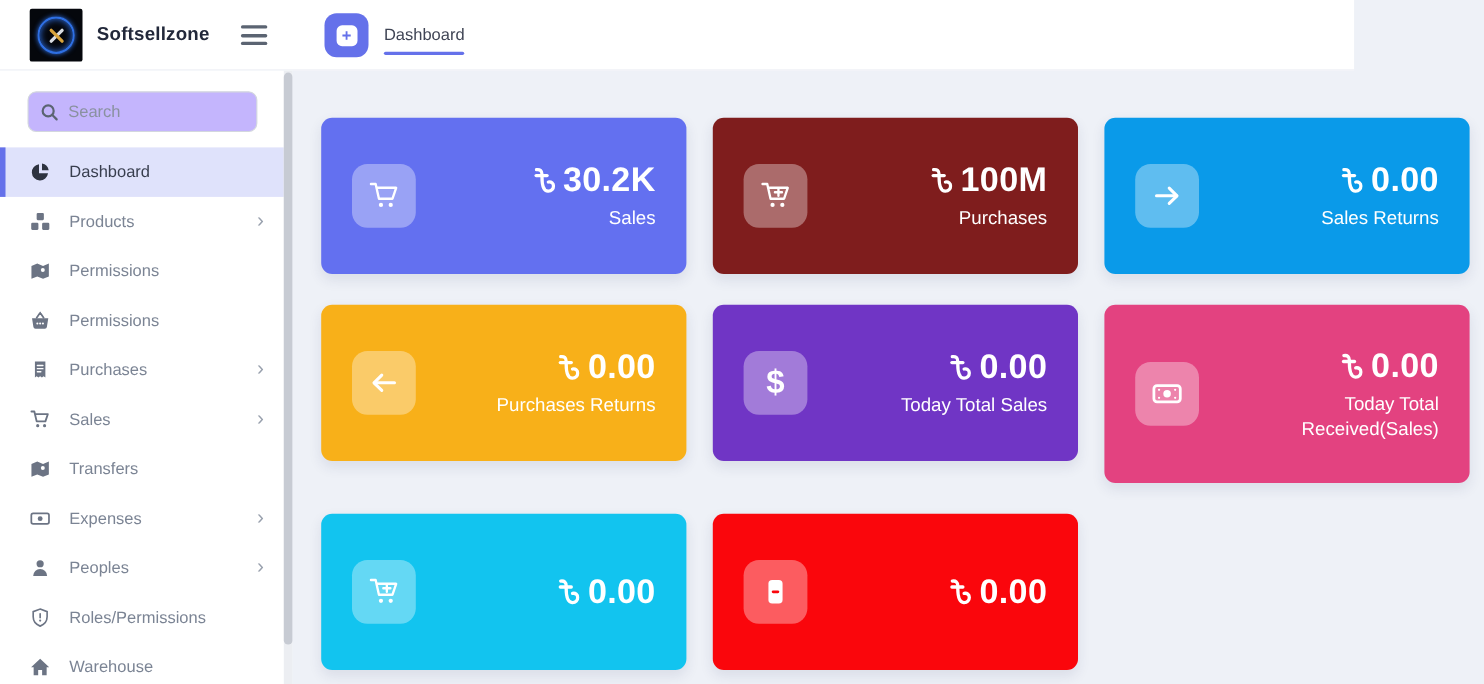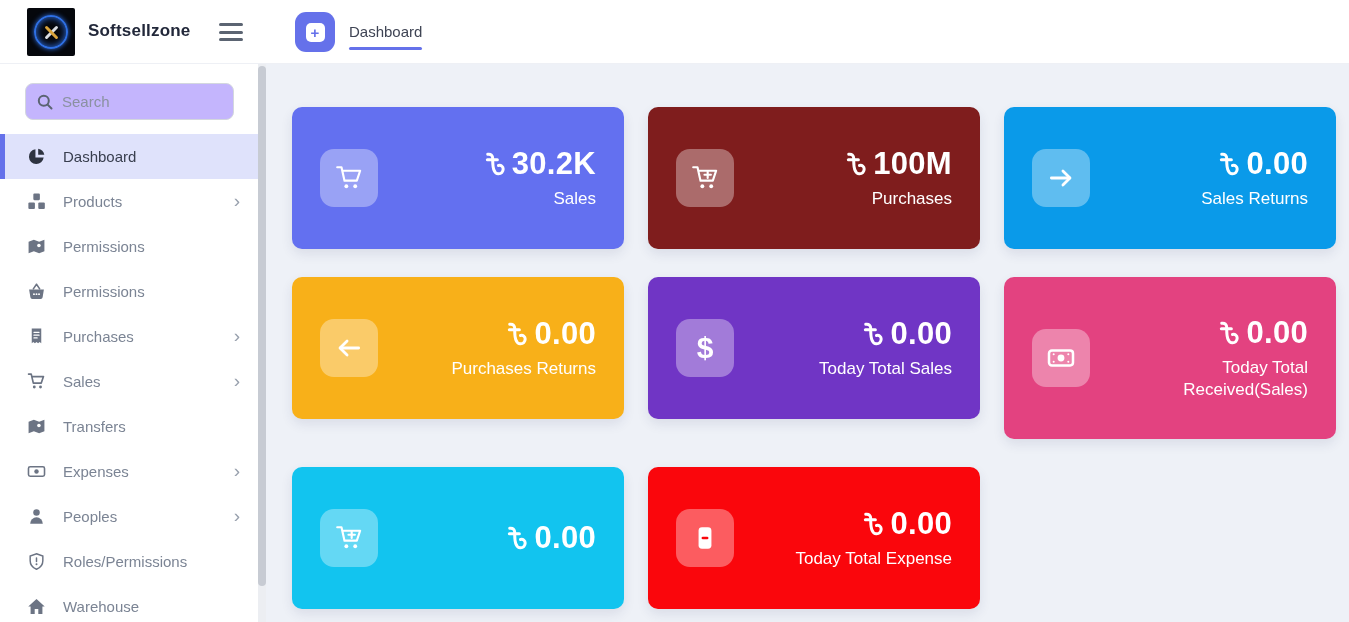--- a/index.html
+++ b/index.html
@@ -1,20 +1,20 @@
 <!DOCTYPE html>
 <html><head>
 <meta charset="utf-8">
 <style>
   * { margin:0; padding:0; box-sizing:border-box; }
   html,body { width:1349px; height:622px; overflow:hidden;
     font-family:"Liberation Sans","DejaVu Sans",sans-serif; background:#eef1f7; }
 
   
-  .header { position:absolute; left:0; top:0; width:1349px; height:64px;
+  .header { position:absolute; left:0; top:0; width:1231px; height:64px;
     background:#ffffff; border-bottom:1px solid #eef0f5; z-index:10; }
   .logo { position:absolute; left:27px; top:8px; width:48px; height:48px;
     background:#05070c; border-radius:2px; display:flex; align-items:center; justify-content:center; }
   .logo-ring { width:34px; height:34px; border-radius:50%; border:2px solid #2e6fe3;
     box-shadow:0 0 7px #2e6fe3 inset, 0 0 5px #2e6fe3; position:relative; }
   .logo-ring::before, .logo-ring::after { content:""; position:absolute; left:14px; top:7px;
     width:3px; height:17px; border-radius:2px; }
   .logo-ring::before { background:#d8dce2; transform:rotate(45deg); }
   .logo-ring::after  { background:#d9a43c; transform:rotate(-45deg); }
   .brand-name { position:absolute; left:88px; top:21px; font-size:17px; font-weight:700;
@@ -411,18 +411,17 @@
       <div class="card-text">
         <div class="val">
           <svg width="20" height="28" viewBox="0 0 22 30">
             <g fill="none" stroke="#fff" stroke-width="3.3" stroke-linecap="round">
               <path d="M3 4.3 C6.6 3.7 8.5 5.6 8.5 9 V12 C8.5 20 10 25.5 14.5 25.8 C18 26 20 23.4 20 20.6 C20 17.8 17.8 16 14.8 16.6"></path>
               <path d="M2.6 10.2 H13.6"></path>
             </g>
           </svg>
           <span>0.00</span>
         </div>
-        <div class="lbl">Today Total Expense</div>
       </div>
     </div>
 
   </div>
 </div>
 
 </body></html>

